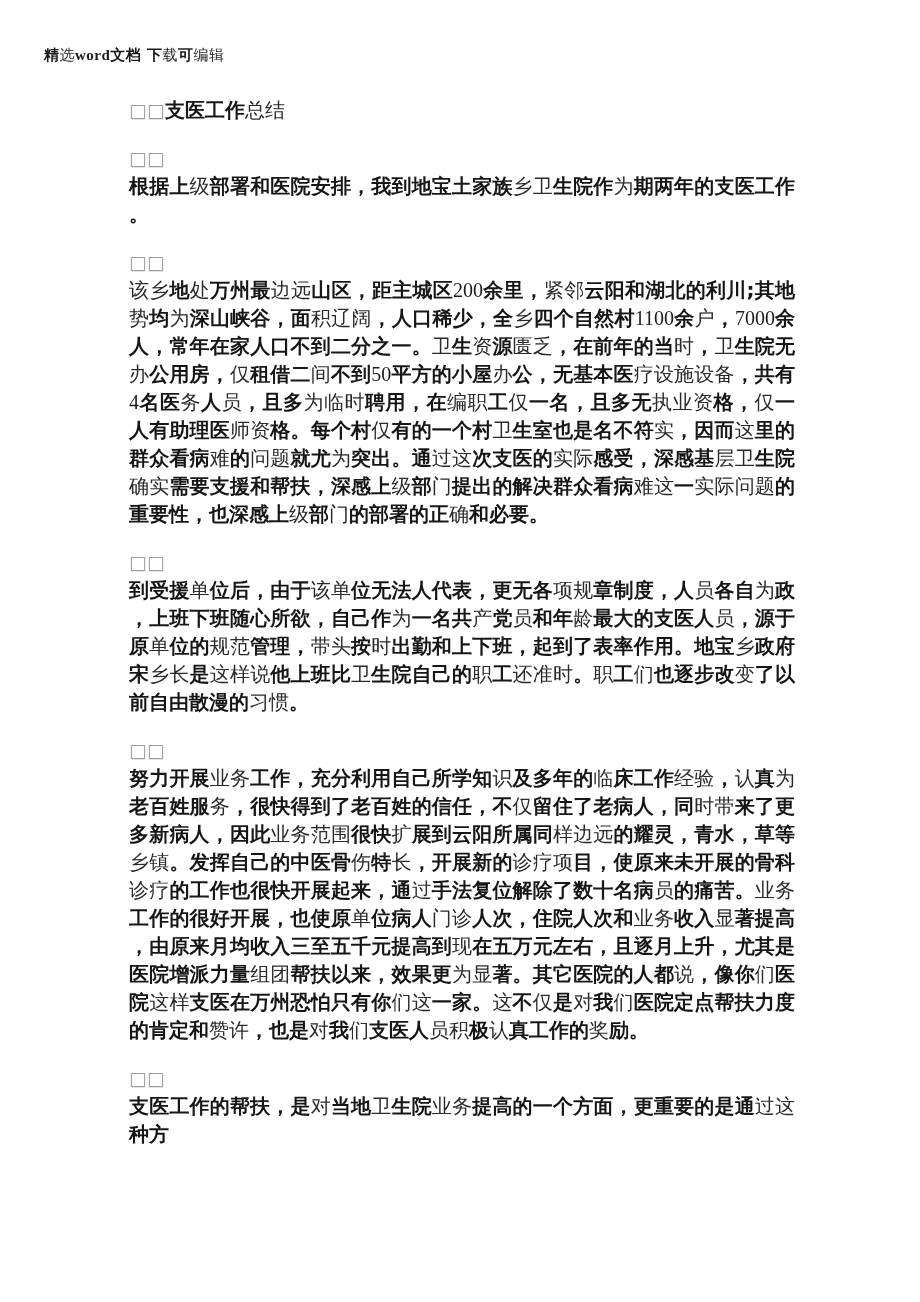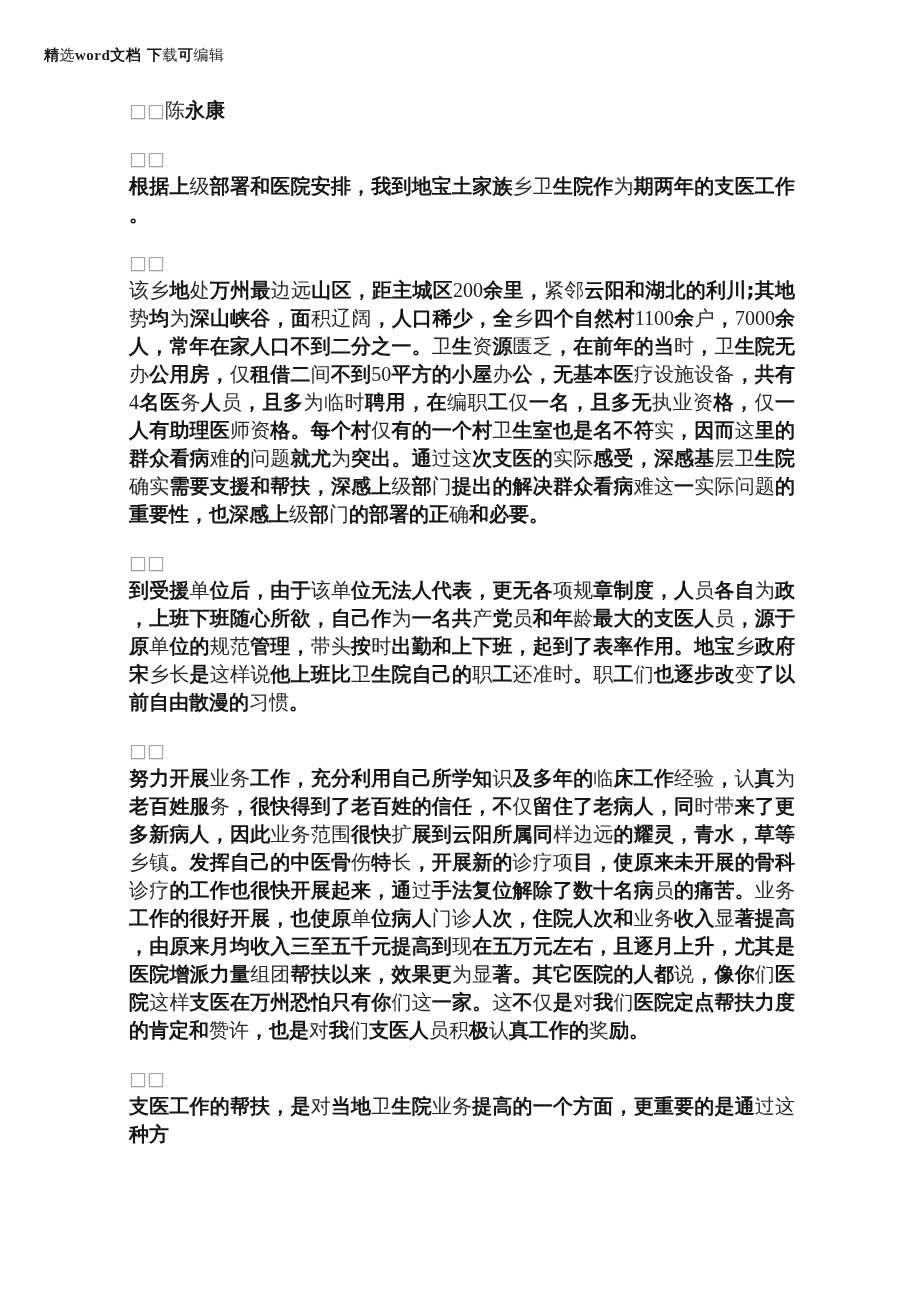--- a/index.html
+++ b/index.html
@@ -64,21 +64,21 @@
   .header .num { font-weight: 700; }
 </style>
 </head>
 <body>
 
 <div class="page">
   <div class="header">
     <span>精<span class="lt">选</span><span class="num">w</span><span class="num">o</span><span class="num">r</span><span class="num">d</span>文档 下<span class="lt">载</span>可<span class="lt">编</span><span class="lt">辑</span></span>
   </div>
   <div class="body-col" id="paragraphs-container">
-      <div class="para"><span class="bx">□</span><span class="bx">□</span><span class="lt">陈</span>永康</div>
+      <div class="para"><span class="bx">□</span><span class="bx">□</span>支医工作<span class="lt">总</span><span class="lt">结</span></div>
       <div class="para"><span class="bx">□</span><span class="bx">□</span>
 根据上<span class="lt">级</span>部署和医院安排，我到地宝土家族<span class="lt">乡</span><span class="lt">卫</span>生院作<span class="lt">为</span>期两年的支医工作。</div>
       <div class="para"><span class="bx">□</span><span class="bx">□</span>
 <span class="lt">该</span><span class="lt">乡</span>地<span class="lt">处</span>万州最<span class="lt">边</span><span class="lt">远</span>山区，距主城区<span class="num">2</span><span class="num">0</span><span class="num">0</span>余里，<span class="lt">紧</span><span class="lt">邻</span>云阳和湖北的利川;其地<span class="lt">势</span>均<span class="lt">为</span>深山峡谷，面<span class="lt">积</span><span class="lt">辽</span><span class="lt">阔</span>，人口稀少，全<span class="lt">乡</span>四个自然村<span class="num">1</span><span class="num">1</span><span class="num">0</span><span class="num">0</span>余<span class="lt">户</span>，<span class="num">7</span><span class="num">0</span><span class="num">0</span><span class="num">0</span>余人，常年在家人口不到二分之一。<span class="lt">卫</span>生<span class="lt">资</span>源<span class="lt">匮</span><span class="lt">乏</span>，在前年的当<span class="lt">时</span>，<span class="lt">卫</span>生院无<span class="lt">办</span>公用房，<span class="lt">仅</span>租借二<span class="lt">间</span>不到<span class="num">5</span><span class="num">0</span>平方的小屋<span class="lt">办</span>公，无基本医<span class="lt">疗</span><span class="lt">设</span><span class="lt">施</span><span class="lt">设</span><span class="lt">备</span>，共有<span class="num">4</span>名医<span class="lt">务</span>人<span class="lt">员</span>，且多<span class="lt">为</span><span class="lt">临</span><span class="lt">时</span>聘用，在<span class="lt">编</span><span class="lt">职</span>工<span class="lt">仅</span>一名，且多无<span class="lt">执</span><span class="lt">业</span><span class="lt">资</span>格，<span class="lt">仅</span>一人有助理医<span class="lt">师</span><span class="lt">资</span>格。每个村<span class="lt">仅</span>有的一个村<span class="lt">卫</span>生室也是名不符<span class="lt">实</span>，因而<span class="lt">这</span>里的群众看病<span class="lt">难</span>的<span class="lt">问</span><span class="lt">题</span>就尤<span class="lt">为</span>突出。通<span class="lt">过</span><span class="lt">这</span>次支医的<span class="lt">实</span><span class="lt">际</span>感受，深感基<span class="lt">层</span><span class="lt">卫</span>生院<span class="lt">确</span><span class="lt">实</span>需要支援和帮扶，深感上<span class="lt">级</span>部<span class="lt">门</span>提出的解决群众看病<span class="lt">难</span><span class="lt">这</span>一<span class="lt">实</span><span class="lt">际</span><span class="lt">问</span><span class="lt">题</span>的重要性，也深感上<span class="lt">级</span>部<span class="lt">门</span>的部署的正<span class="lt">确</span>和必要。</div>
       <div class="para"><span class="bx">□</span><span class="bx">□</span>
 到受援<span class="lt">单</span>位后，由于<span class="lt">该</span><span class="lt">单</span>位无法人代表，更无各<span class="lt">项</span><span class="lt">规</span>章制度，人<span class="lt">员</span>各自<span class="lt">为</span>政，上班下班随心所欲，自己作<span class="lt">为</span>一名共<span class="lt">产</span>党<span class="lt">员</span>和年<span class="lt">龄</span>最大的支医人<span class="lt">员</span>，源于原<span class="lt">单</span>位的<span class="lt">规</span><span class="lt">范</span>管理，<span class="lt">带</span><span class="lt">头</span>按<span class="lt">时</span>出勤和上下班，起到了表率作用。地宝<span class="lt">乡</span>政府宋<span class="lt">乡</span><span class="lt">长</span>是<span class="lt">这</span><span class="lt">样</span><span class="lt">说</span>他上班比<span class="lt">卫</span>生院自己的<span class="lt">职</span>工<span class="lt">还</span><span class="lt">准</span><span class="lt">时</span>。<span class="lt">职</span>工<span class="lt">们</span>也逐步改<span class="lt">变</span>了以前自由散漫的<span class="lt">习</span><span class="lt">惯</span>。</div>
       <div class="para"><span class="bx">□</span><span class="bx">□</span>
 努力开展<span class="lt">业</span><span class="lt">务</span>工作，充分利用自己所学知<span class="lt">识</span>及多年的<span class="lt">临</span>床工作<span class="lt">经</span><span class="lt">验</span>，<span class="lt">认</span>真<span class="lt">为</span>老百姓服<span class="lt">务</span>，很快得到了老百姓的信任，不<span class="lt">仅</span>留住了老病人，同<span class="lt">时</span><span class="lt">带</span>来了更多新病人，因此<span class="lt">业</span><span class="lt">务</span><span class="lt">范</span><span class="lt">围</span>很快<span class="lt">扩</span>展到云阳所属同<span class="lt">样</span><span class="lt">边</span><span class="lt">远</span>的耀灵，青水，草等<span class="lt">乡</span><span class="lt">镇</span>。发挥自己的中医骨<span class="lt">伤</span>特<span class="lt">长</span>，开展新的<span class="lt">诊</span><span class="lt">疗</span><span class="lt">项</span>目，使原来未开展的骨科<span class="lt">诊</span><span class="lt">疗</span>的工作也很快开展起来，通<span class="lt">过</span>手法复位解除了数十名病<span class="lt">员</span>的痛苦。<span class="lt">业</span><span class="lt">务</span>工作的很好开展，也使原<span class="lt">单</span>位病人<span class="lt">门</span><span class="lt">诊</span>人次，住院人次和<span class="lt">业</span><span class="lt">务</span>收入<span class="lt">显</span>著提高，由原来月均收入三至五千元提高到<span class="lt">现</span>在五万元左右，且逐月上升，尤其是医院增派力量<span class="lt">组</span><span class="lt">团</span>帮扶以来，效果更<span class="lt">为</span><span class="lt">显</span>著。其它医院的人都<span class="lt">说</span>，像你<span class="lt">们</span>医院<span class="lt">这</span><span class="lt">样</span>支医在万州恐怕只有你<span class="lt">们</span><span class="lt">这</span>一家。<span class="lt">这</span>不<span class="lt">仅</span>是<span class="lt">对</span>我<span class="lt">们</span>医院定点帮扶力度的肯定和<span class="lt">赞</span><span class="lt">许</span>，也是<span class="lt">对</span>我<span class="lt">们</span>支医人<span class="lt">员</span><span class="lt">积</span>极<span class="lt">认</span>真工作的<span class="lt">奖</span>励。</div>
       <div class="para"><span class="bx">□</span><span class="bx">□</span>
 支医工作的帮扶，是<span class="lt">对</span>当地<span class="lt">卫</span>生院<span class="lt">业</span><span class="lt">务</span>提高的一个方面，更重要的是通<span class="lt">过</span><span class="lt">这</span>种方</div>

